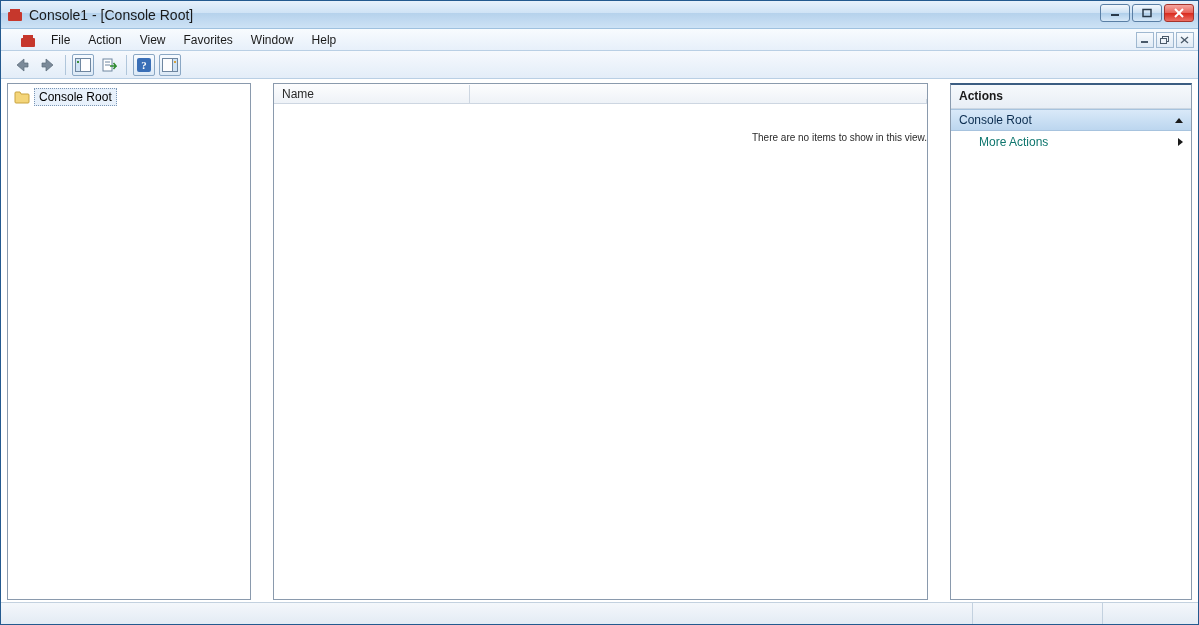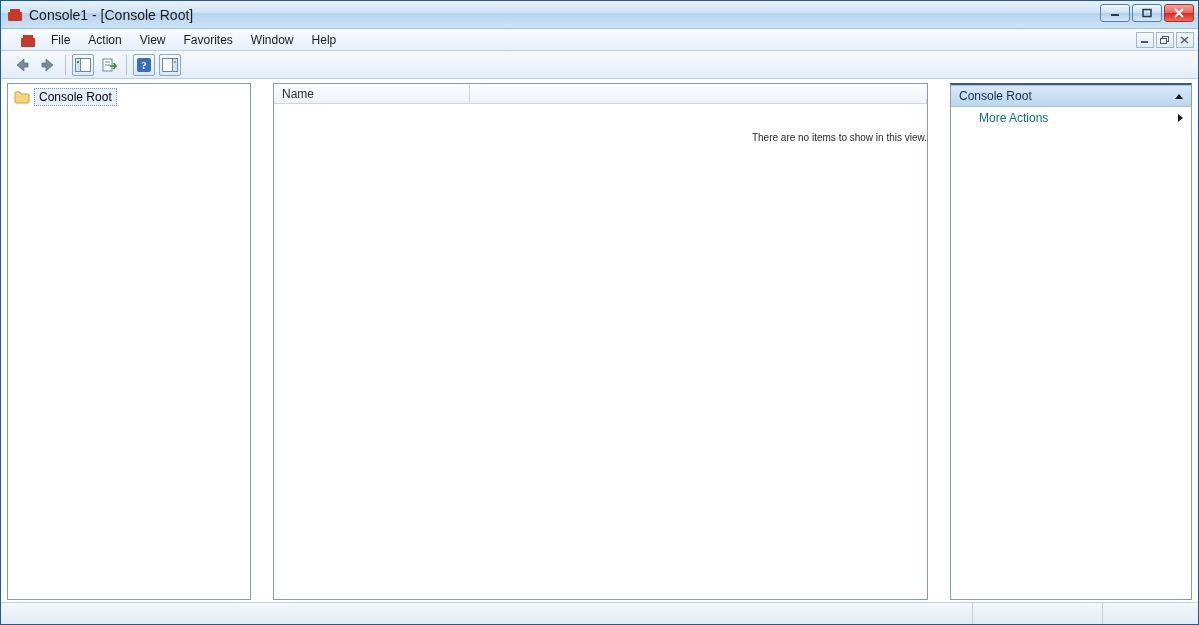--- a/index.html
+++ b/index.html
@@ -353,20 +353,21 @@
 
     <div class="pane list-pane">
       <div class="list-header">
         <div class="col name">Name</div>
         <div class="col" style="flex:1"></div>
       </div>
       <div class="list-empty">There are no items to show in this view.</div>
     </div>
 
     <div class="pane actions-pane">
+      <div class="actions-title">Actions</div>
       <div class="actions-group-hdr">
         <span>Console Root</span>
         <span class="arrow-up"></span>
       </div>
       <div class="actions-item">
         <span>More Actions</span>
         <span class="arrow-right"></span>
       </div>
     </div>
 

